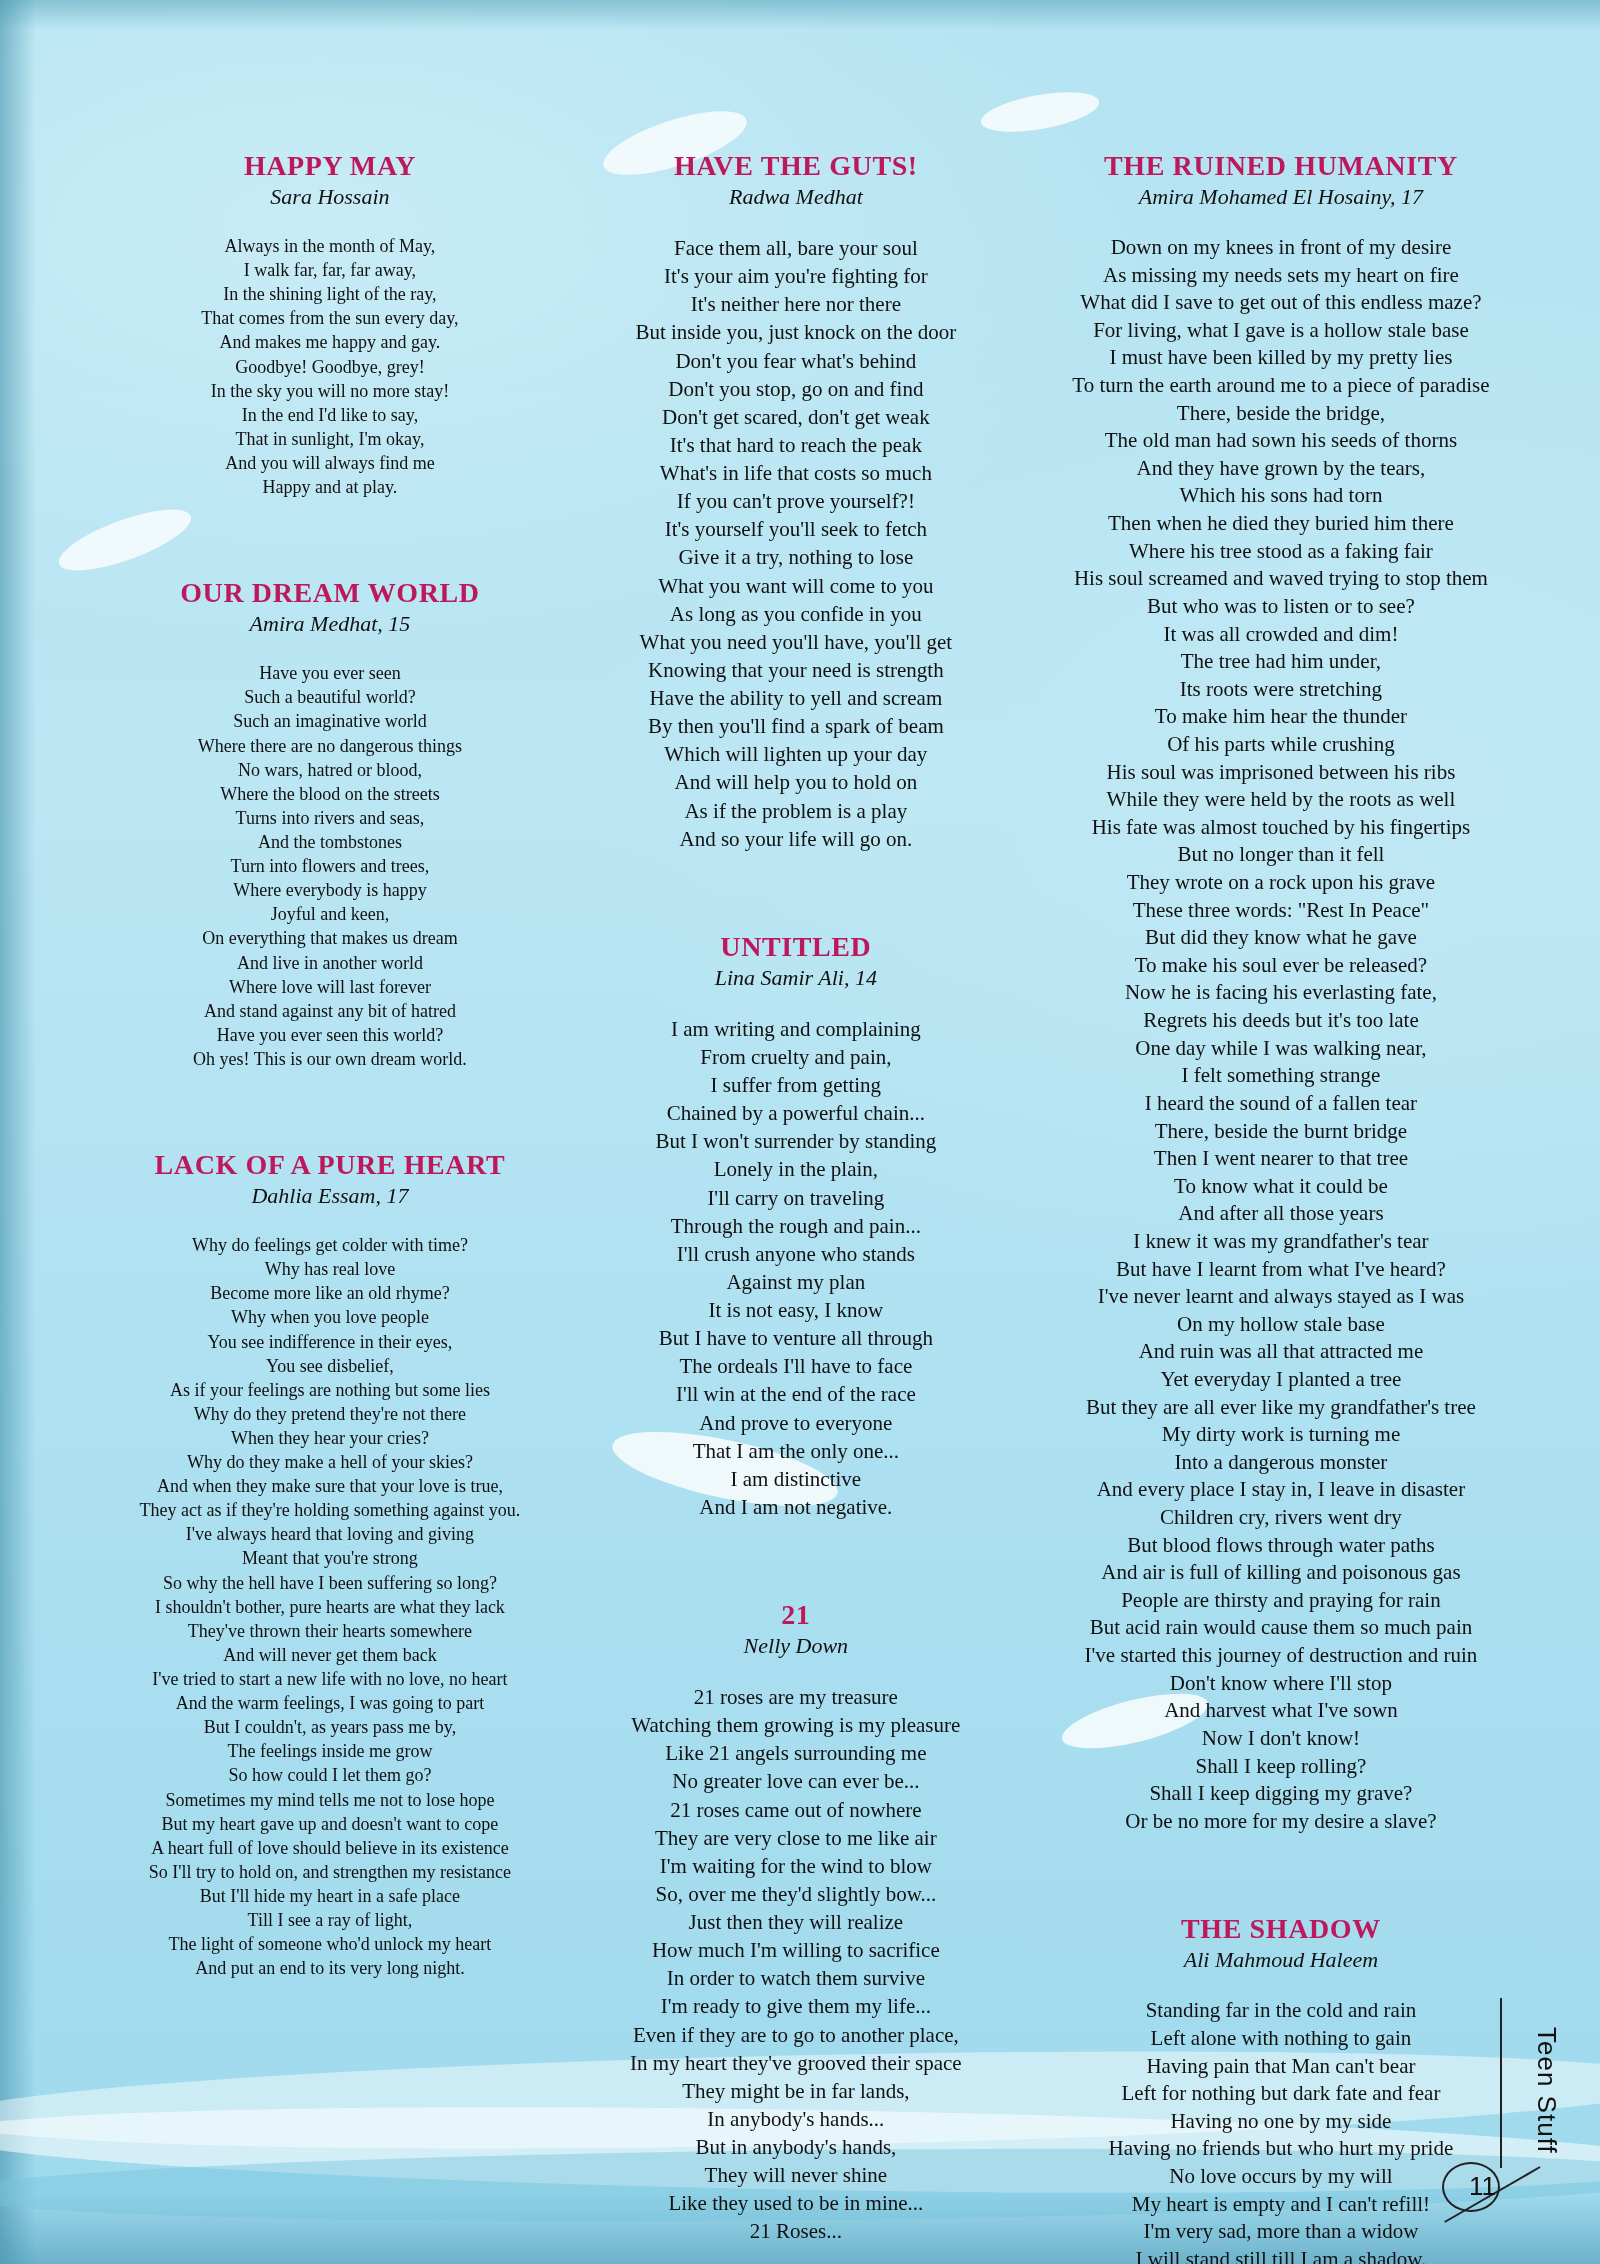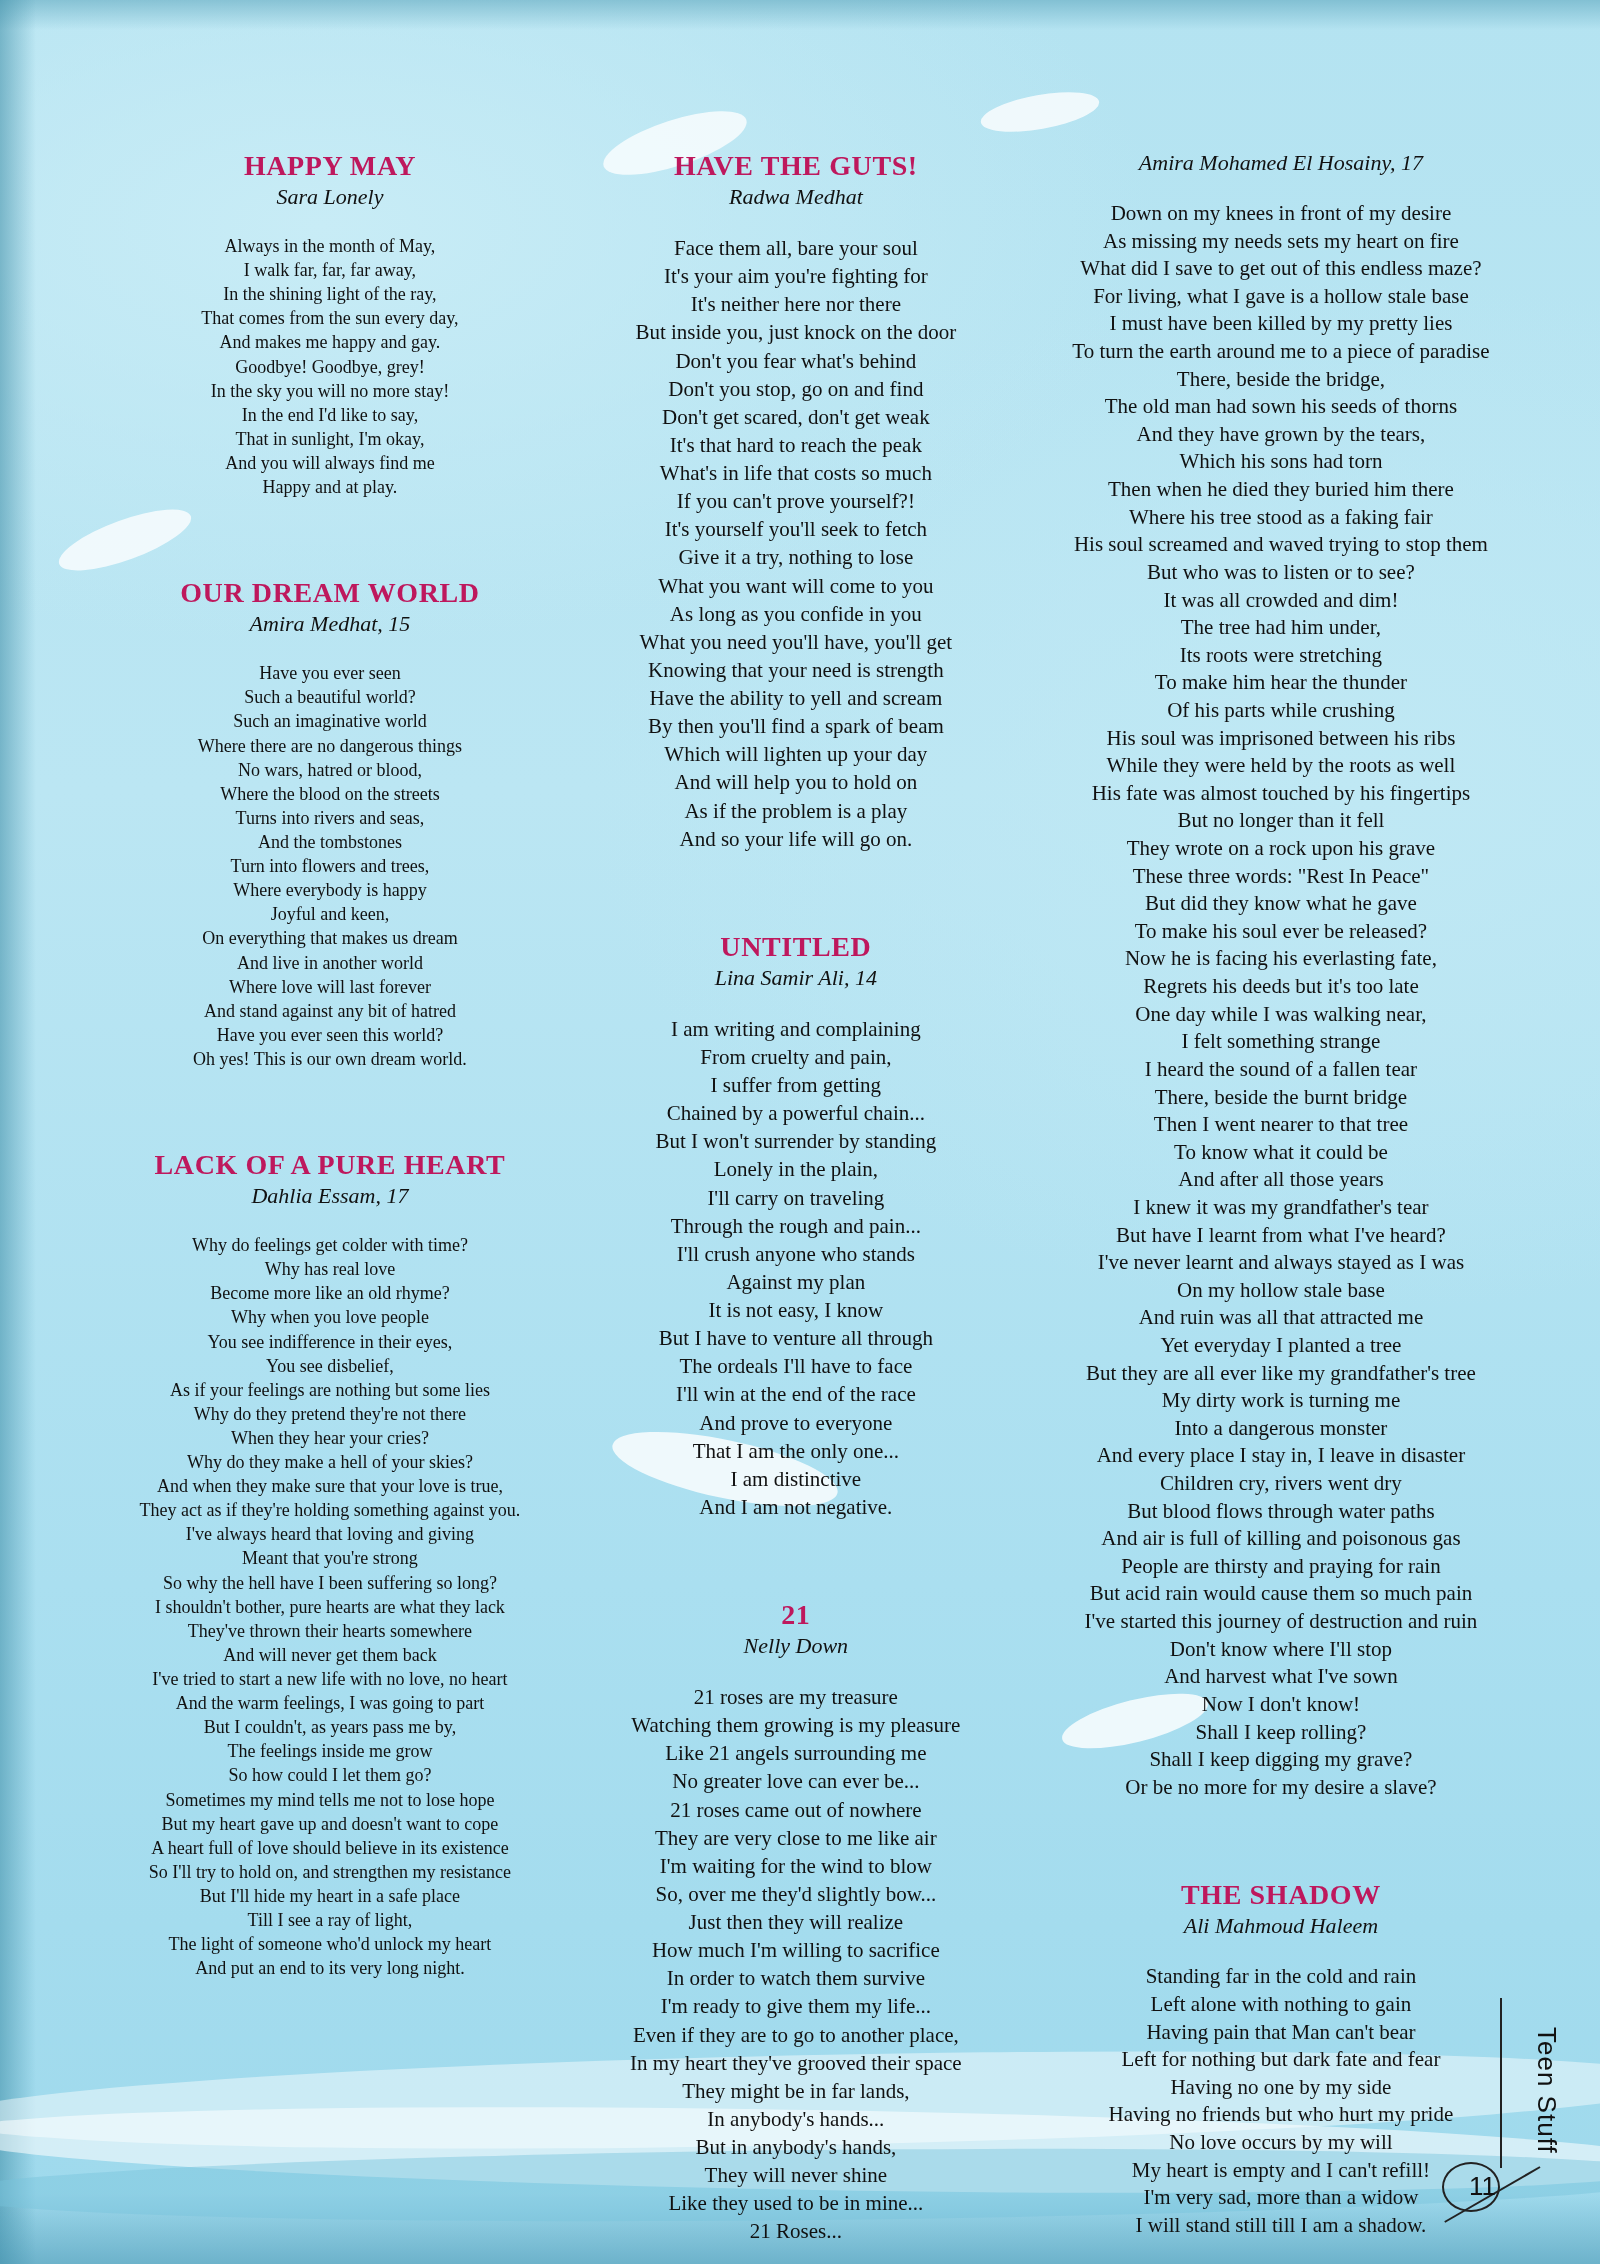--- a/index.html
+++ b/index.html
@@ -187,21 +187,21 @@
 <div class="wave w1"></div>
 <div class="wave w2"></div>
 <div class="wave w3"></div>
 
 <div class="content">
   <div class="columns">
 
     <div class="col col-1">
       <div class="poem">
         <h2 class="poem-title">HAPPY MAY</h2>
-        <div class="poem-author">Sara Lonely</div>
+        <div class="poem-author">Sara Hossain</div>
         <div class="poem-body">Always in the month of May,
 I walk far, far, far away,
 In the shining light of the ray,
 That comes from the sun every day,
 And makes me happy and gay.
 Goodbye! Goodbye, grey!
 In the sky you will no more stay!
 In the end I'd like to say,
 That in sunlight, I'm okay,
 And you will always find me
@@ -339,20 +339,21 @@
 In anybody's hands...
 But in anybody's hands,
 They will never shine
 Like they used to be in mine...
 21 Roses...</div>
       </div>
     </div>
 
     <div class="col col-3">
       <div class="poem">
+        <h2 class="poem-title">THE RUINED HUMANITY</h2>
         <div class="poem-author">Amira Mohamed El Hosainy, 17</div>
         <div class="poem-body">Down on my knees in front of my desire
 As missing my needs sets my heart on fire
 What did I save to get out of this endless maze?
 For living, what I gave is a hollow stale base
 I must have been killed by my pretty lies
 To turn the earth around me to a piece of paradise
 There, beside the bridge,
 The old man had sown his seeds of thorns
 And they have grown by the tears,

